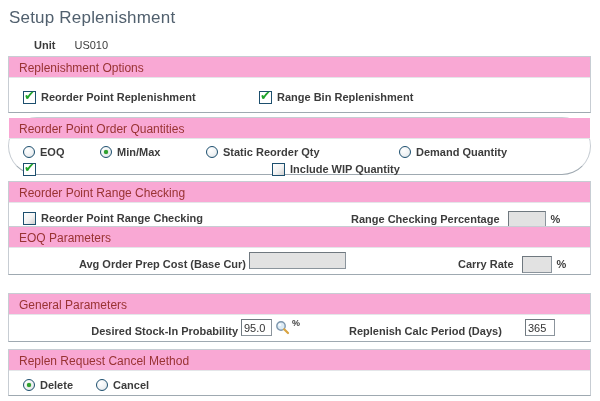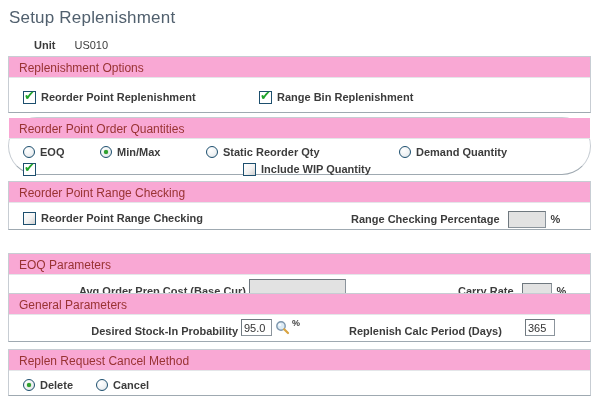--- a/index.html
+++ b/index.html
@@ -108,41 +108,41 @@
     </span>
     <span class="abs" style="left:197px; top:3px;">
       <span class="radio"></span><span class="ctrl-label">Static Reorder Qty</span>
     </span>
     <span class="abs" style="left:390px; top:3px;">
       <span class="radio"></span><span class="ctrl-label">Demand Quantity</span>
     </span>
     <span class="abs" style="left:14px; top:20px;">
       <span class="cb"><span class="check-mark">✔</span></span>
     </span>
-    <span class="abs" style="left:234px; top:20px;">
+    <span class="abs" style="left:263px; top:20px;">
       <span class="cb unchecked"></span><span class="ctrl-label">Include WIP Quantity</span>
     </span>
   </div>
 </div>
 
 <div class="section" style="top:181px; height:49px;">
   <div class="section-header">Reorder Point Range Checking</div>
   <div class="section-body" style="height:26px;">
     <span class="abs" style="left:14px; top:5px;">
       <span class="cb unchecked"></span><span class="ctrl-label">Reorder Point Range Checking</span>
     </span>
     <span class="abs" style="left:342px; top:6px;">
       <span class="field-label">Range Checking Percentage</span>
       <input class="txt disabled" disabled="" style="width: 38px; margin-left: 4px;" value="">
       <span class="pct">%</span>
     </span>
   </div>
 </div>
 
-<div class="section" style="top:253px; height:49px;">
+<div class="section" style="top:226px; height:49px;">
   <div class="section-header">EOQ Parameters</div>
   <div class="section-body" style="height:26px;">
     <span class="abs" style="left:0px; top:6px; width:237px; text-align:right;">
       <span class="field-label">Avg Order Prep Cost (Base Cur)</span>
     </span>
     <input class="txt disabled" disabled="" style="position: absolute; left: 240px; top: 4px; width: 97px;" value="">
     <span class="abs" style="left:449px; top:6px;">
       <span class="field-label">Carry Rate</span>
       <input class="txt disabled" disabled="" style="width: 30px; margin-left: 4px;" value="">
       <span class="pct">%</span>

